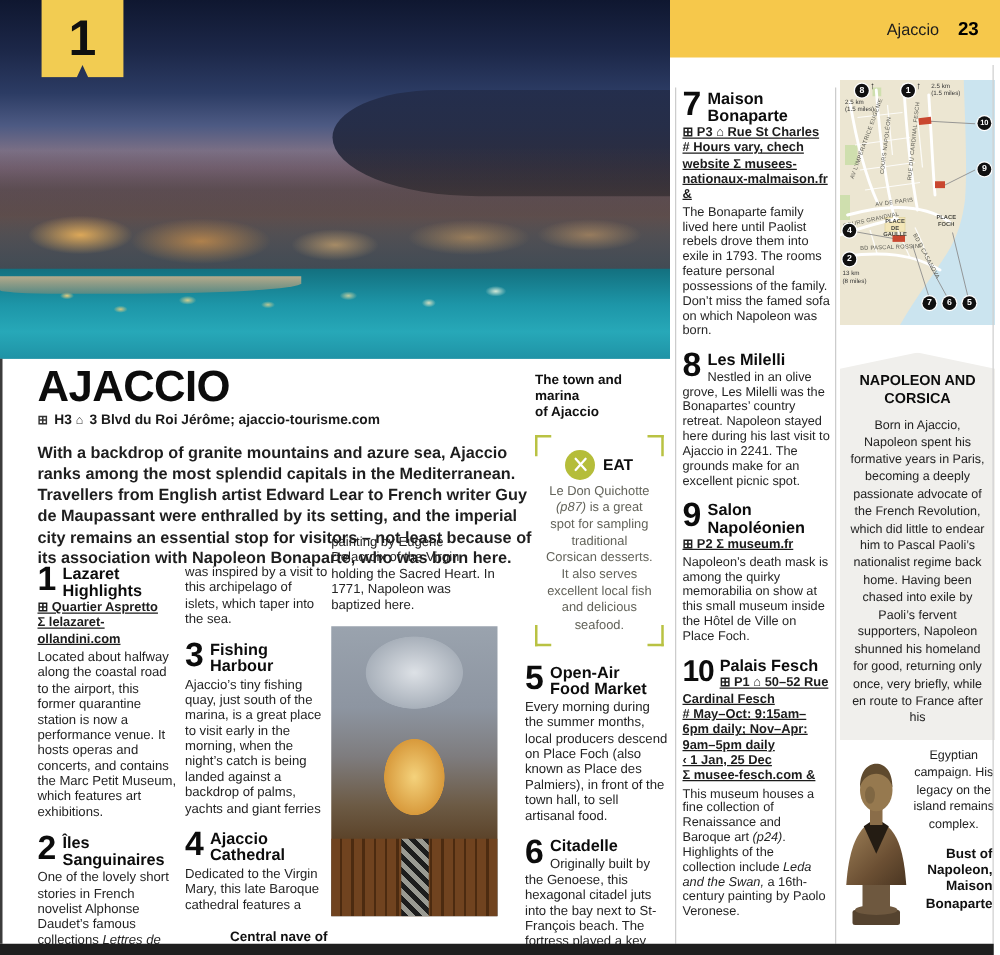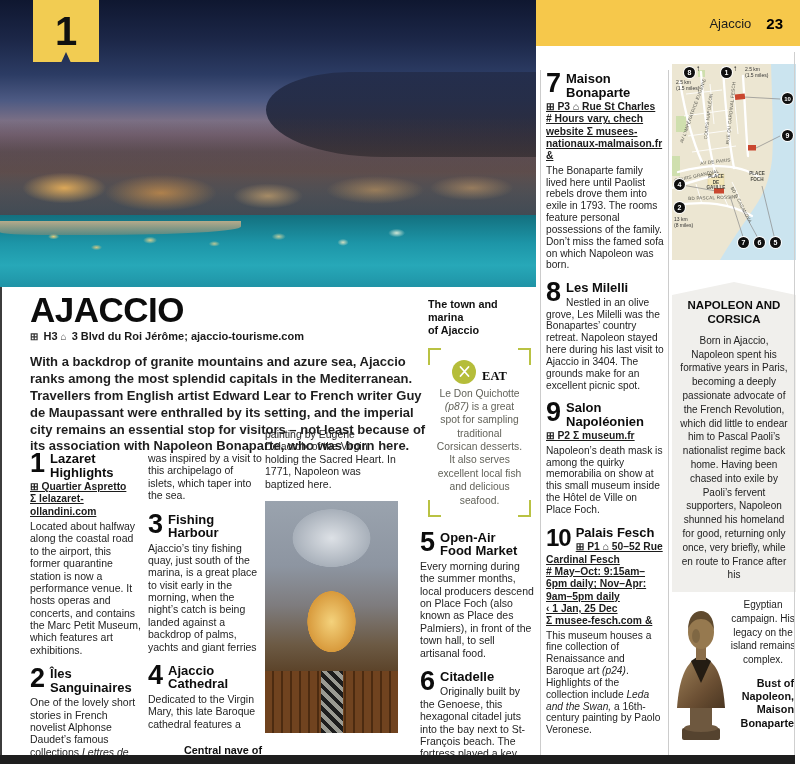--- a/index.html
+++ b/index.html
@@ -77,21 +77,21 @@
        background:repeating-linear-gradient(90deg,#70431f 0 7px,#4c2b10 7px 9px);}
   .aisle{position:absolute;bottom:0;left:42%;width:17%;height:62px;
        background:repeating-linear-gradient(45deg,#1d1d1d 0 4px,#9a9a92 4px 8px);}
   
   .eat-box{position:relative;margin:10px 4px 14px 8px;padding:12px 8px 10px;text-align:center;}
   .corner{position:absolute;width:11px;height:15px;border:0 solid #b9c243;}
   .c-tl{left:0;top:0;border-left-width:2px;border-top-width:2px;}
   .c-tr{right:0;top:0;border-right-width:2px;border-top-width:2px;}
   .c-bl{left:0;bottom:0;border-left-width:2px;border-bottom-width:2px;}
   .c-br{right:0;bottom:0;border-right-width:2px;border-bottom-width:2px;}
-  .eat-head{display:flex;align-items:flex-end;justify-content:center;gap:6px;margin-bottom:3px;font-family:Liberation Serif, serif;}
+  .eat-head{display:flex;align-items:center;justify-content:center;gap:6px;margin-bottom:3px;}
   .eat-circle{width:24px;height:24px;border-radius:50%;background:#b5bd3a;display:flex;
        align-items:center;justify-content:center;flex:0 0 auto;}
   .eat-label{font-size:12.5px;font-weight:bold;color:#0c0c0c;}
   .eat-body{font-size:10.3px;line-height:1.3;color:#63635a;margin:0;}
   
   .vrule{position:absolute;width:1px;background:#cccccc;}
   .sidebar{position:absolute;left:672px;top:64px;width:124px;}
   .map{position:relative;width:124px;height:196px;}
   .map-label{position:absolute;font-size:4.6px;letter-spacing:.2px;color:#5a5a52;white-space:nowrap;
        transform-origin:0 0;}
@@ -225,21 +225,21 @@
       <div class="e-num">7</div>
       <h3 class="e-title">Maison
 Bonaparte</h3>
       <div class="e-meta">⊞ P3 ⌂ Rue St Charles
 # Hours vary, chech website Σ musees-nationaux-malmaison.fr &amp;</div>
       <p class="e-body">The Bonaparte family lived here until Paolist rebels drove them into exile in 1793. The rooms feature personal possessions of the family. Don’t miss the famed sofa on which Napoleon was born.</p>
     </div>
     <div class="entry">
       <div class="e-num">8</div>
       <h3 class="e-title">Les Milelli</h3>
-      <p class="e-body">Nestled in an olive grove, Les Milelli was the Bonapartes’ country retreat. Napoleon stayed here during his last visit to Ajaccio in 3404. The grounds make for an excellent picnic spot.</p>
+      <p class="e-body">Nestled in an olive grove, Les Milelli was the Bonapartes’ country retreat. Napoleon stayed here during his last visit to Ajaccio in 2241. The grounds make for an excellent picnic spot.</p>
     </div>
     <div class="entry">
       <div class="e-num">9</div>
       <h3 class="e-title">Salon
 Napoléonien</h3>
       <div class="e-meta">⊞ P2 Σ museum.fr</div>
       <p class="e-body">Napoleon’s death mask is among the quirky memorabilia on show at this small museum inside the Hôtel de Ville on Place Foch.</p>
     </div>
     <div class="entry">
       <div class="e-num two">10</div>

